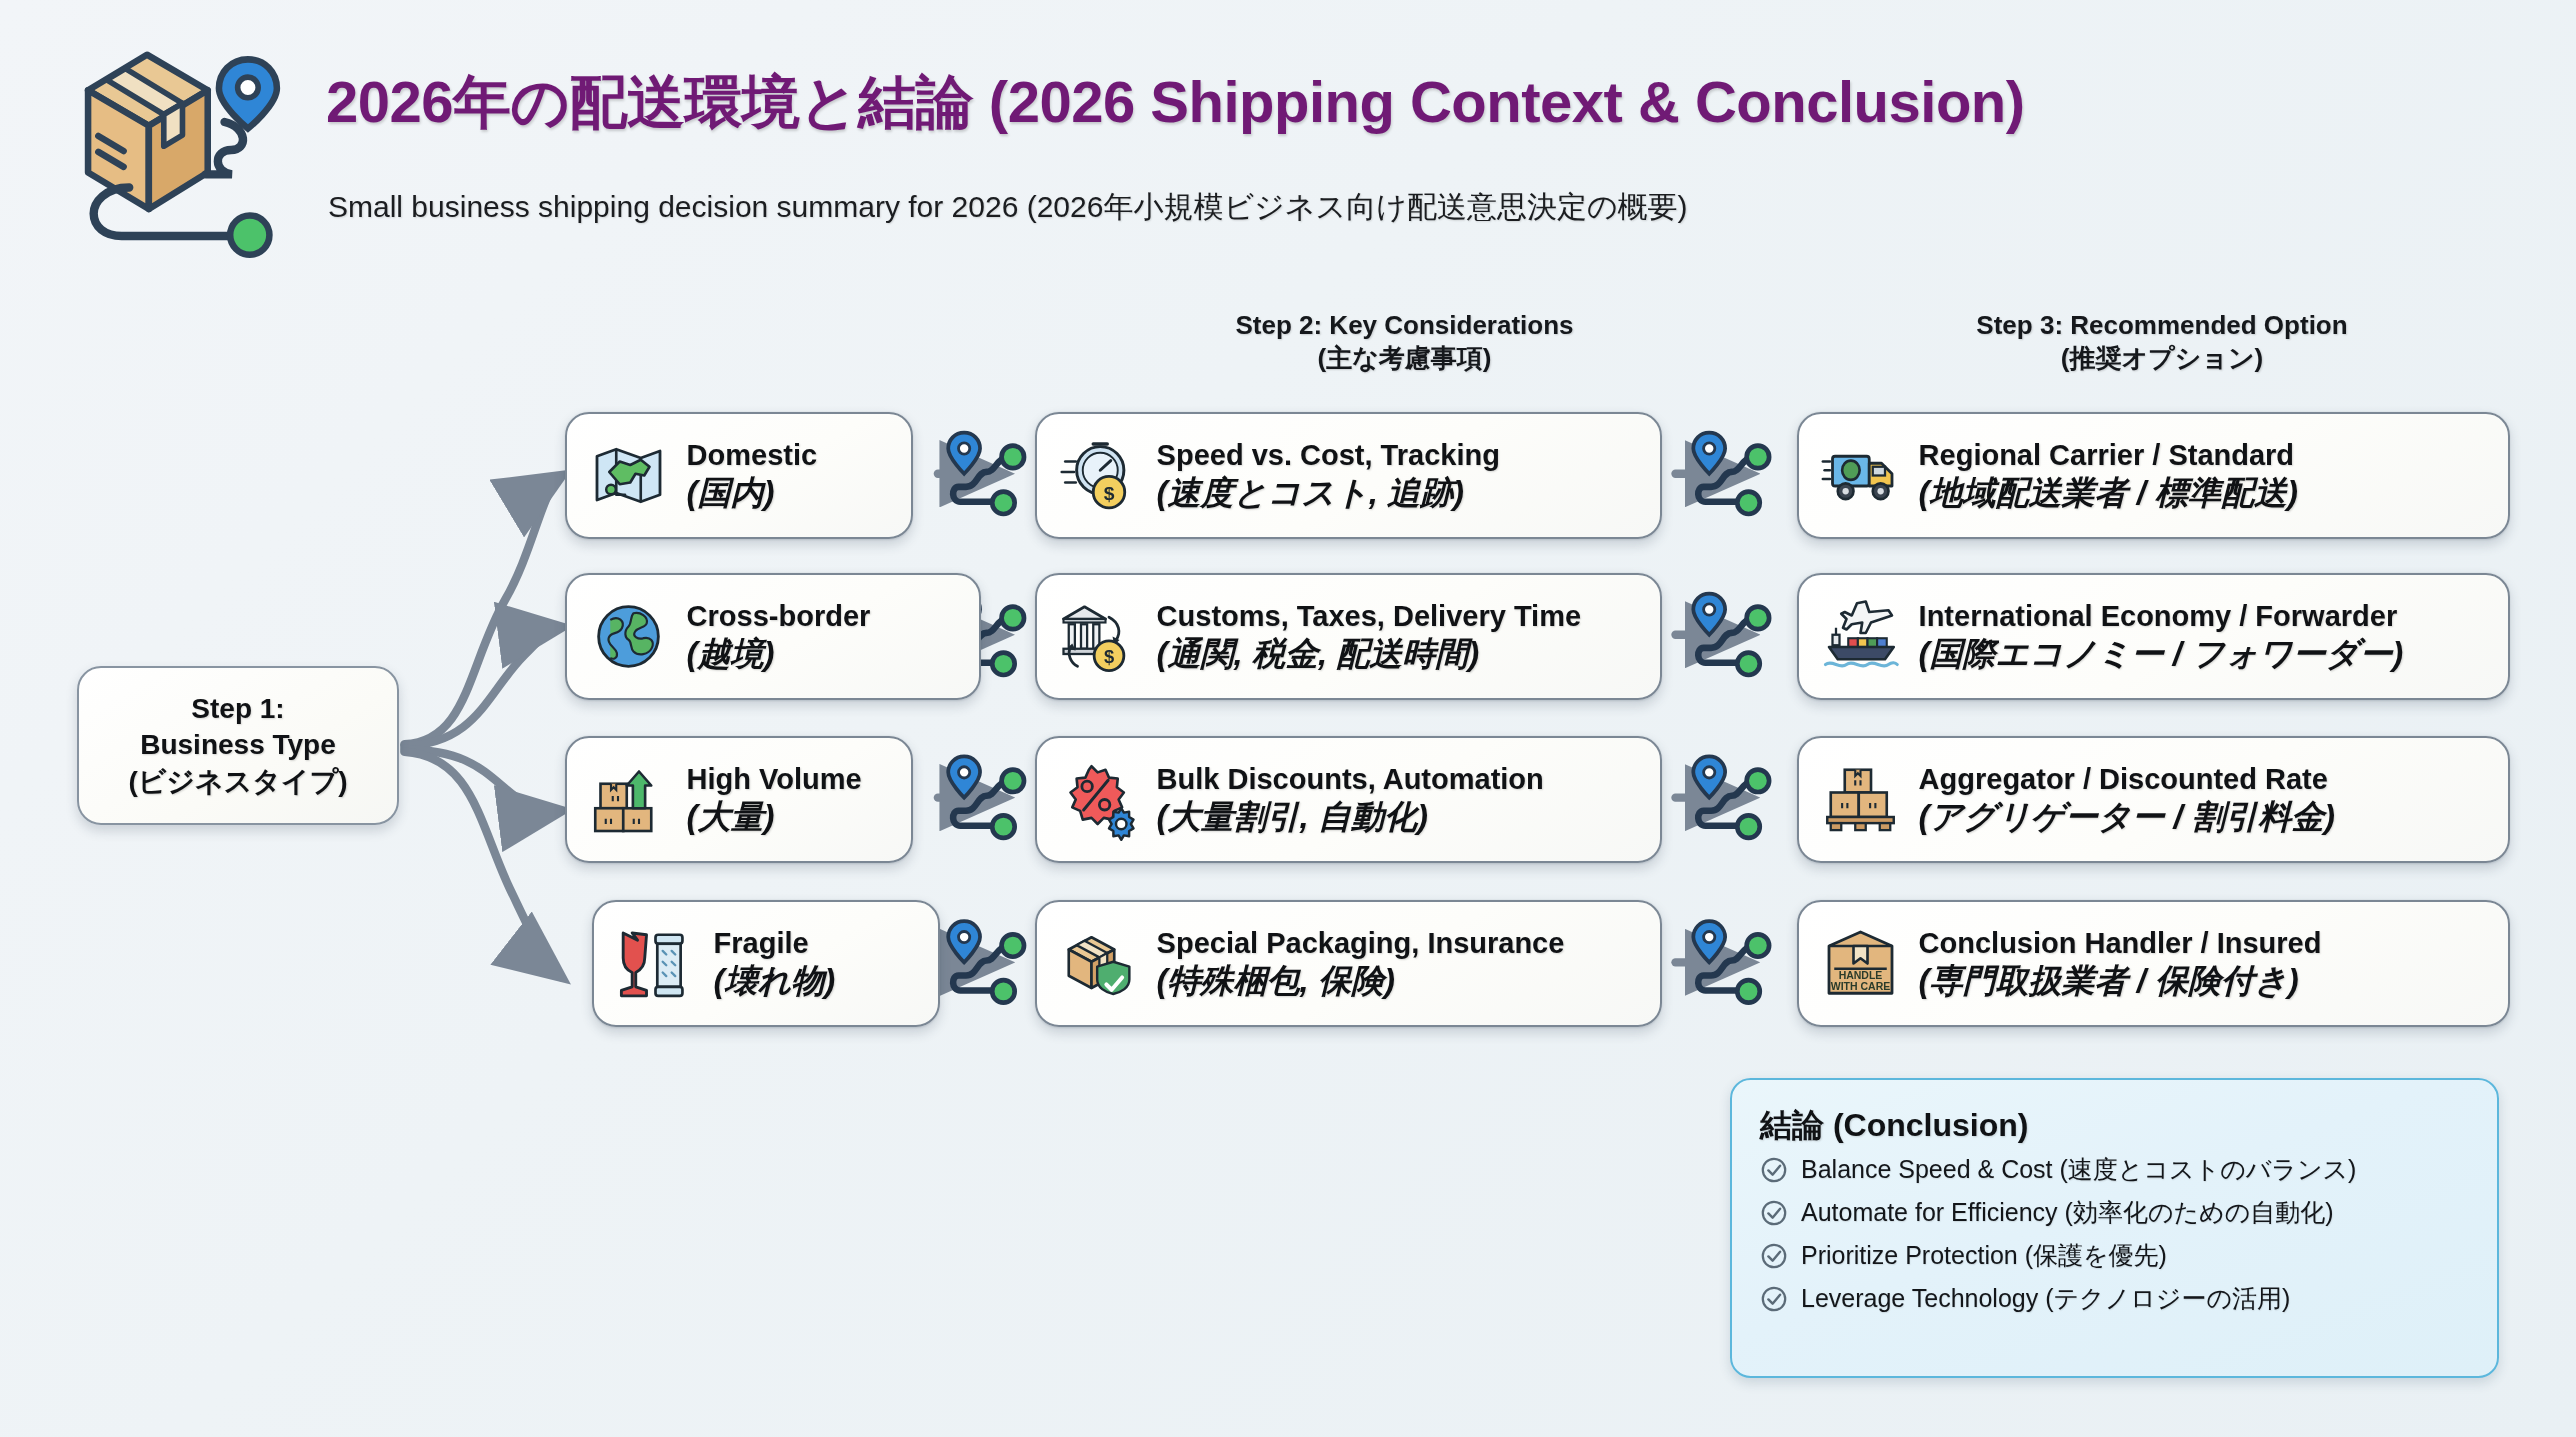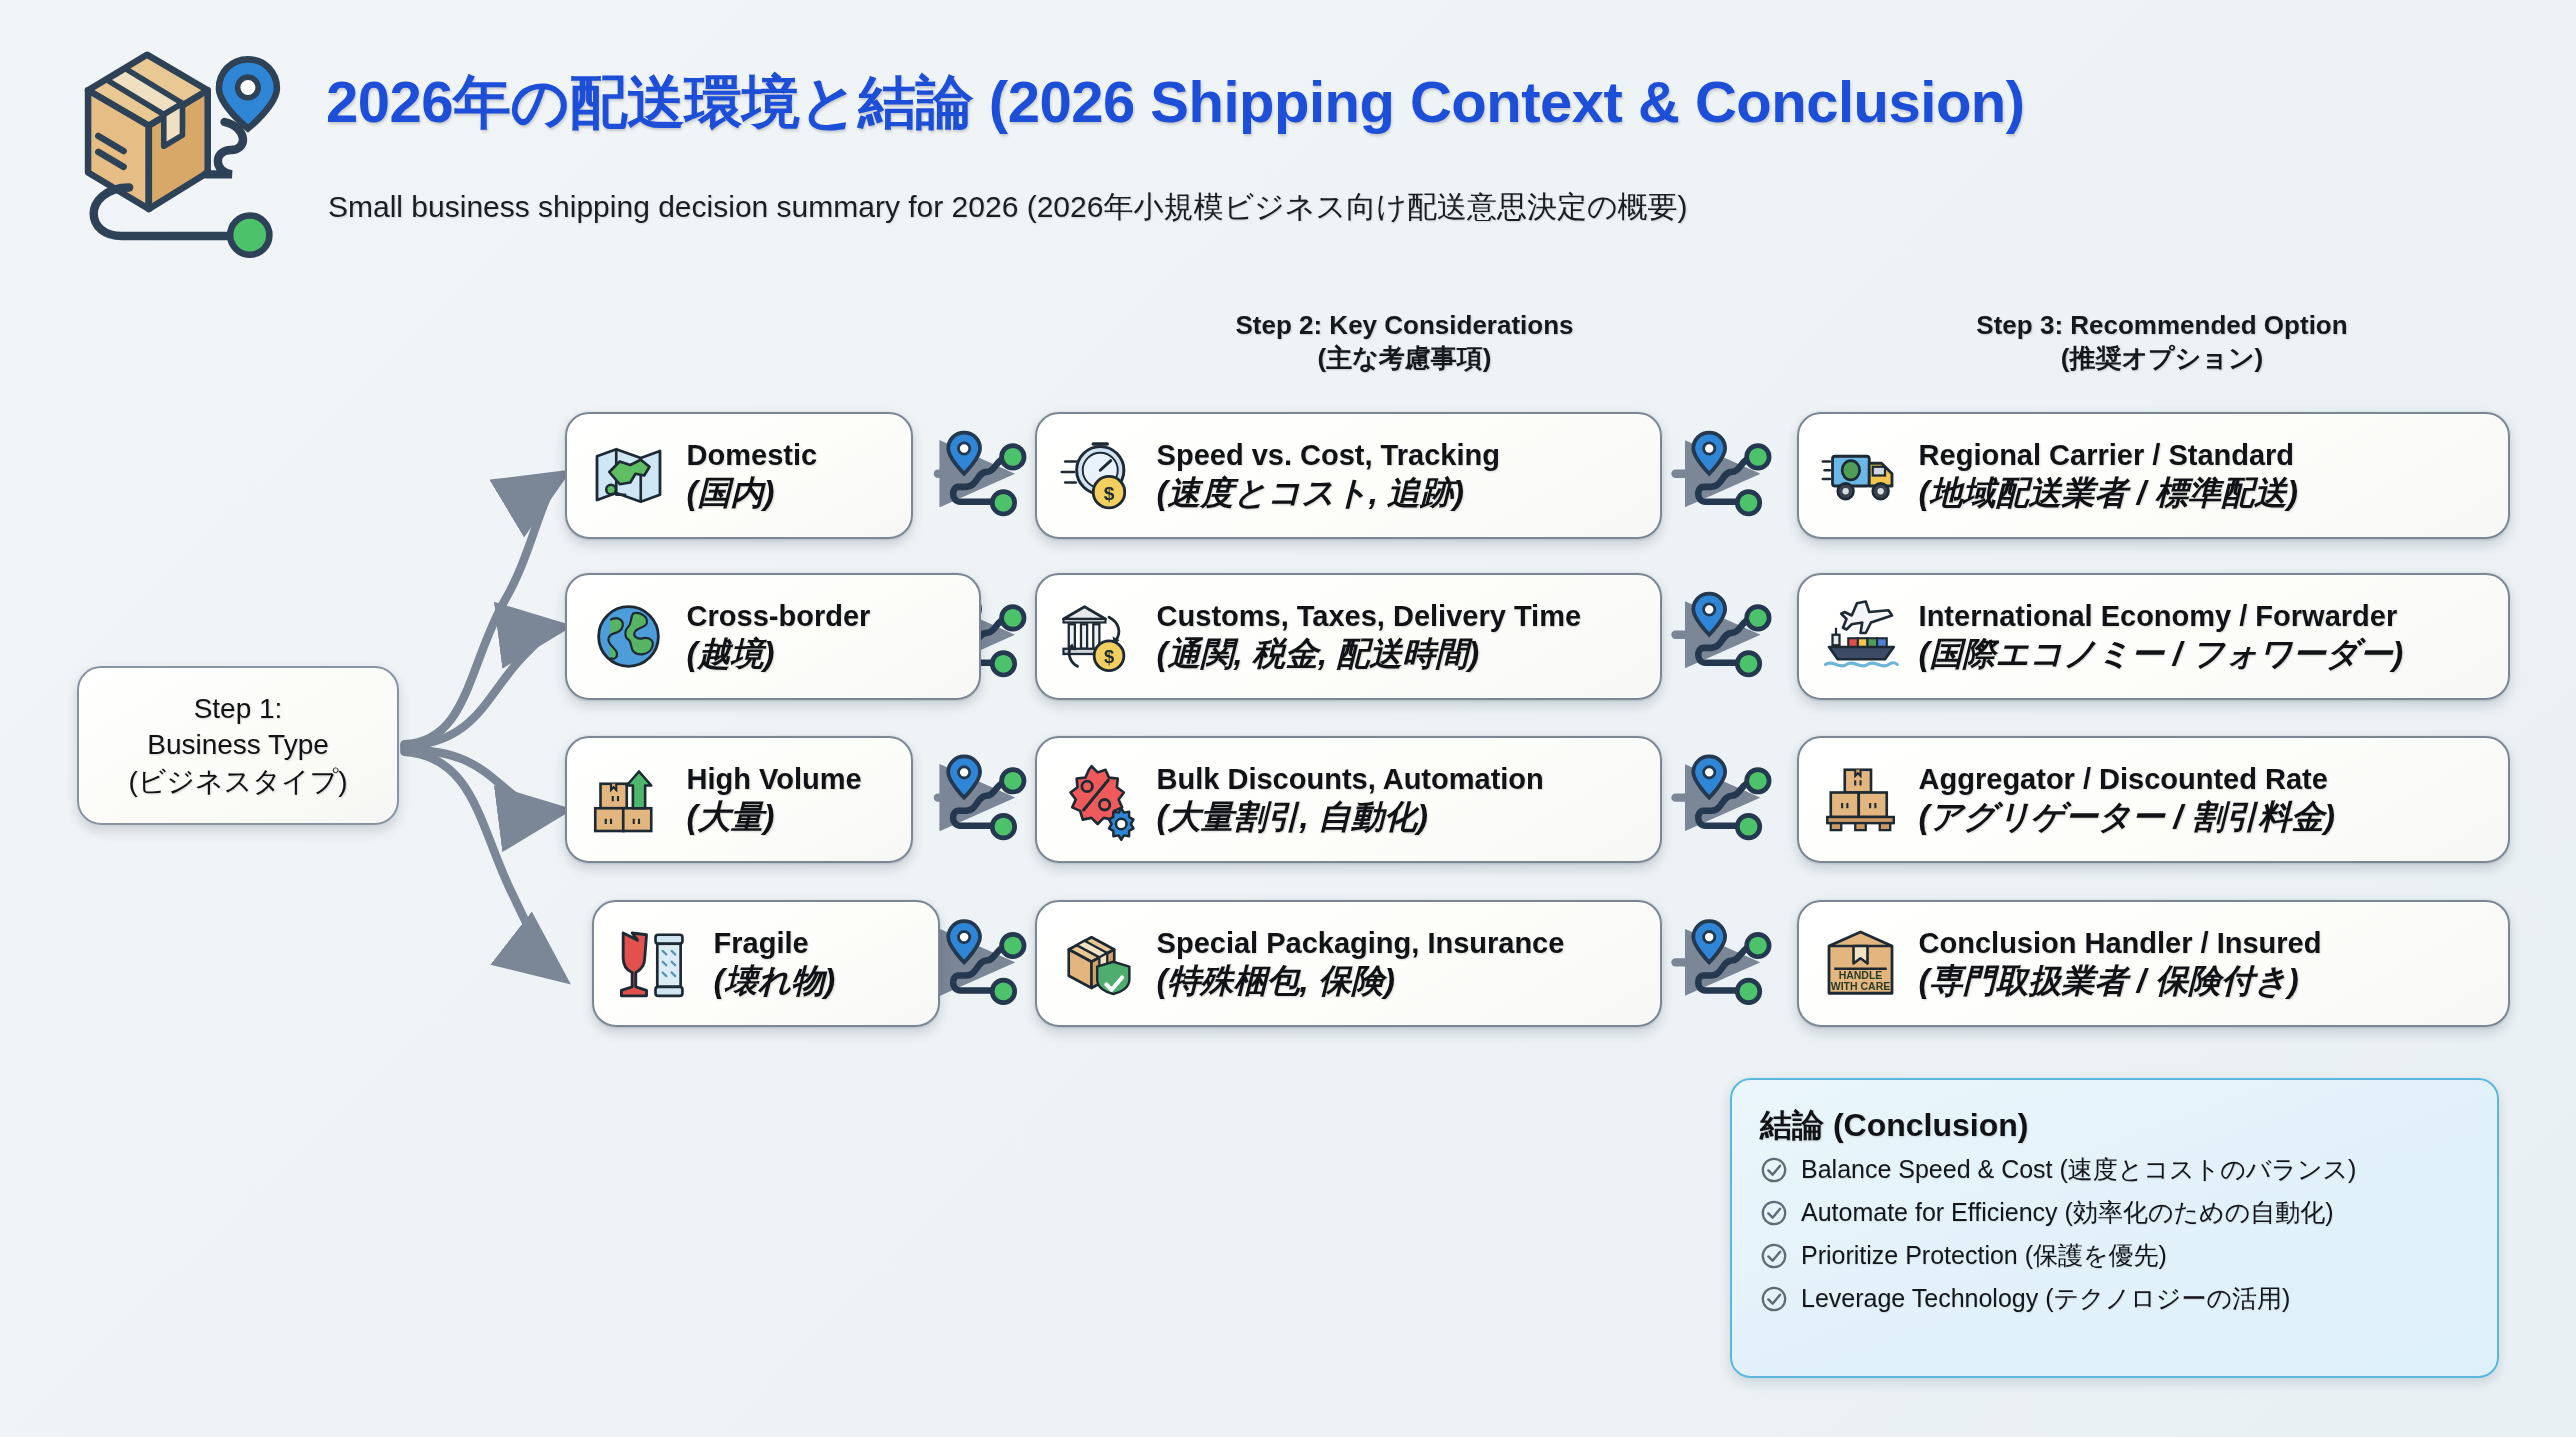--- a/index.html
+++ b/index.html
@@ -9,21 +9,21 @@
     background: linear-gradient(135deg, #f2f5f8 0%, #eef3f6 40%, #e9f0f4 100%);
     overflow: hidden;
   }
   #stage { position: relative; width: 2576px; height: 1438px; }
 
   
   #header { position: absolute; left: 0; top: 0; width: 2576px; height: 281px; }
   #logo { position: absolute; left: 58px; top: 36px; width: 234px; height: 215px; }
   #title {
     position: absolute; left: 326px; top: 64px;
-    font-size: 58px; font-weight: 700; color: #1d4ed8; letter-spacing: -0.5px;
+    font-size: 58px; font-weight: 700; color: #701a75; letter-spacing: -0.5px;
     white-space: nowrap; text-shadow: 0.9px 1.9px 2.8px rgba(0,0,0,.18);
   }
   #subtitle {
     position: absolute; left: 328px; top: 187px;
     font-size: 30px; font-weight: 400; color: #1b1d20;
     white-space: nowrap; text-shadow: 0.9px 0.9px 1.9px rgba(0,0,0,.14);
   }
 
   
   .col-header {
@@ -52,21 +52,21 @@
               text-shadow: 0.9px 0.9px 1.9px rgba(0,0,0,.16); font-style: italic; }
 
   
   #root-node {
     position: absolute; left: 77px; top: 666px; width: 322px; height: 159px;
     background: linear-gradient(150deg,#ffffff 0%, #fbfbf7 60%, #f6f7f4 100%);
     border: 2.8px solid #8894a1; border-radius: 24px;
     box-shadow: 0 5.6px 12px rgba(40,55,75,.18);
     display:flex; flex-direction: column; align-items:center; justify-content:center;
   }
-  #root-node span { font-size: 28px; font-weight: 400; color: #101215; line-height: 1.3;
+  #root-node span { font-size: 28px; font-weight: 700; color: #101215; line-height: 1.3;
                     text-shadow: 0.9px 0.9px 1.9px rgba(0,0,0,.16); }
 
   
   #conclusion {
     position: absolute; left: 1730px; top: 1078px; width: 769px; height: 300px;
     background: linear-gradient(160deg, #eaf6fb 0%, #e3f2fa 45%, #def0f8 100%);
     border: 2.8px solid #5cb7dc; border-radius: 20.6px;
     box-shadow: 0 4.7px 11.2px rgba(40,70,95,.16);
     padding: 24px 28px 19px 28px;
   }

